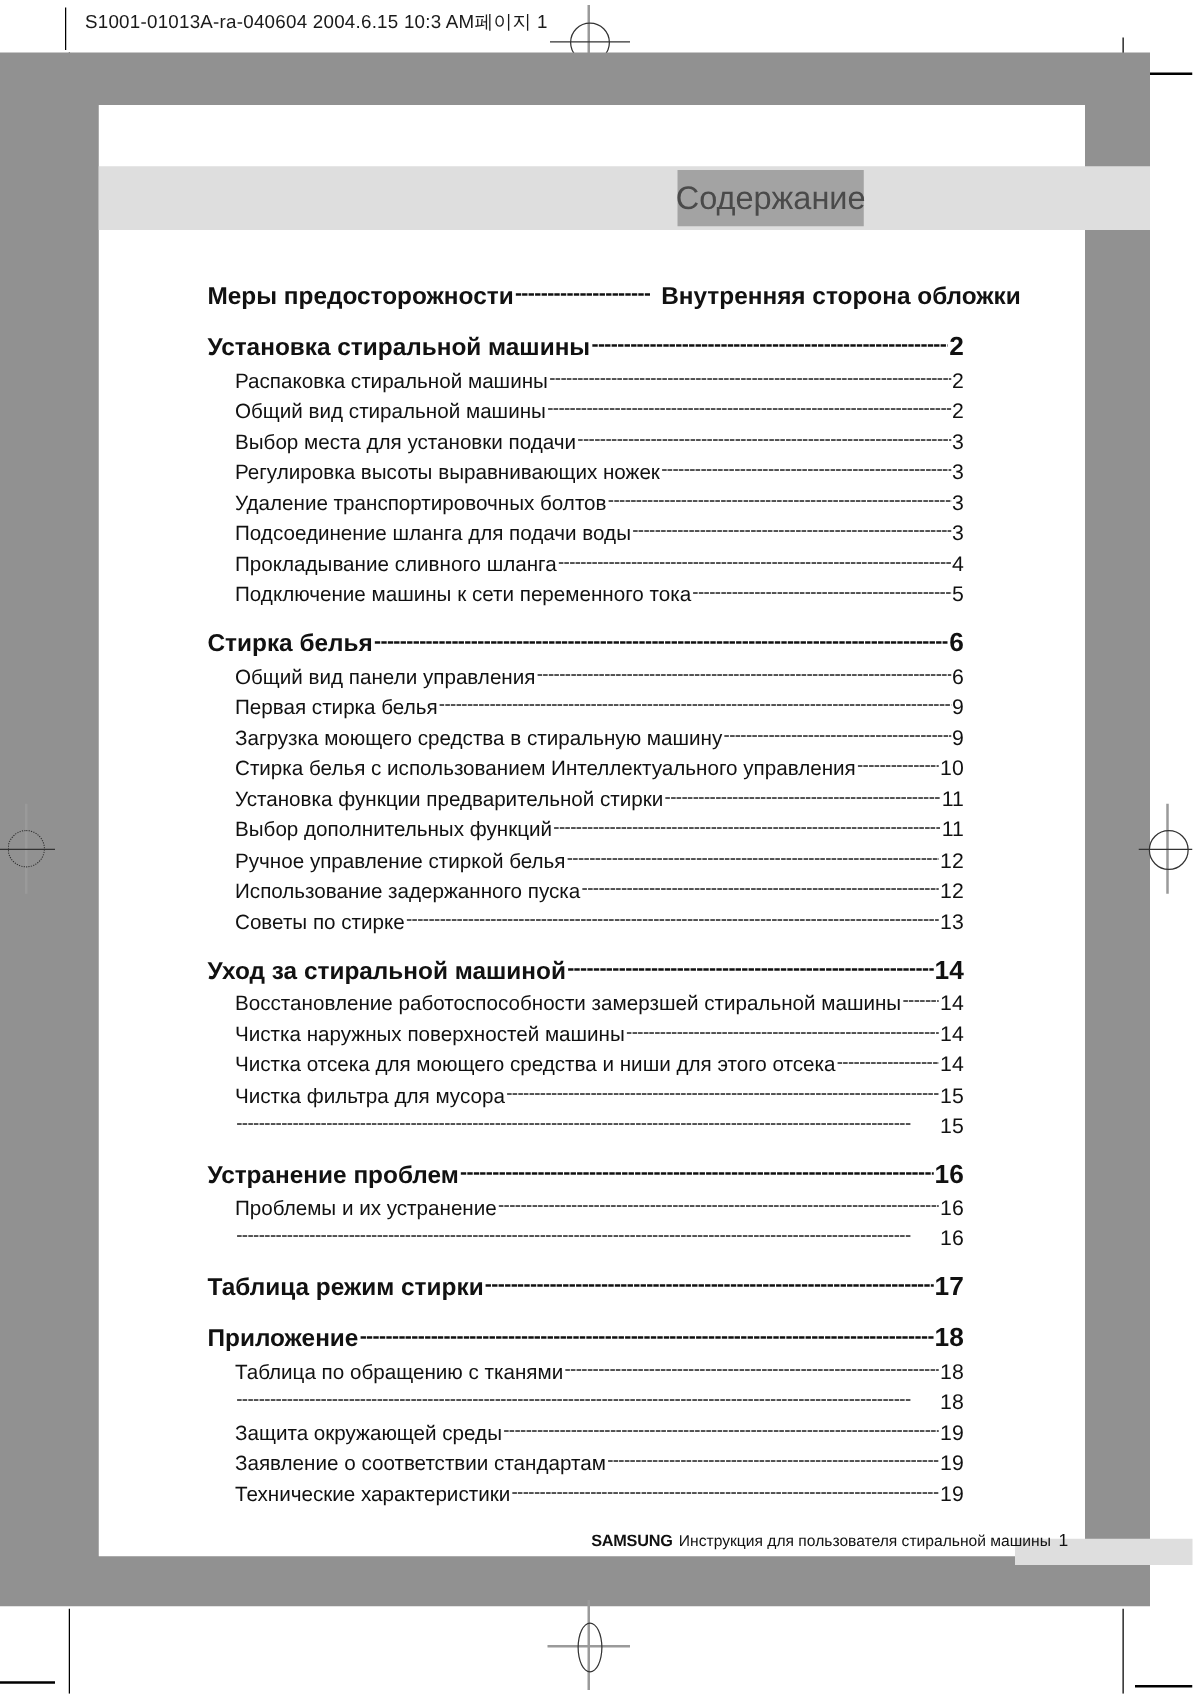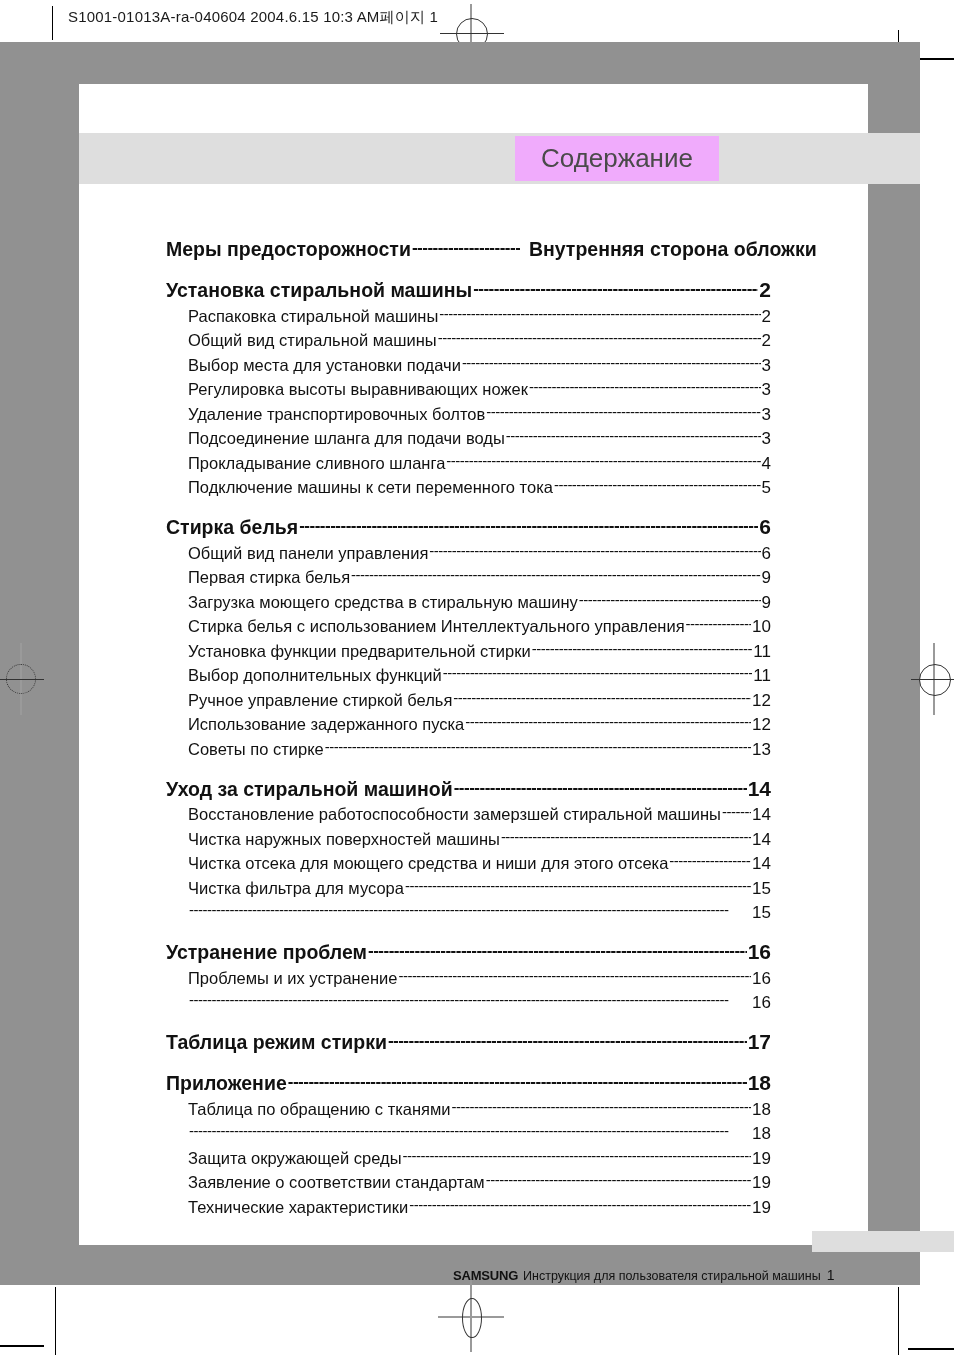--- a/index.html
+++ b/index.html
@@ -85,25 +85,25 @@
   .header-band {
     position: absolute;
     left: 0px;
     top: 49px;        
     width: 841px;     
     height: 51px;
     background: #dedede;
   }
   .title-box {
     position: absolute;
-    left: 436px;
+    left: 463px;
     top: 52px;
-    width: 204px;
+    width: 149px;
     height: 45px;
-    background: #f0abfc;
+    background: #a3a3a3;
     display: flex;
     align-items: center;
     justify-content: center;
   }
   .title-box .title-text {
     font-size: 26px;
     color: #4a4a4a;
     letter-spacing: 0px;
     white-space: nowrap;
   }
@@ -159,39 +159,38 @@
 
   
   .lvl2 {
     font-size: 16.5px;
     font-weight: normal;
     margin-left: 22px;
     margin-top: 4.5px;
   }
   .lvl2 .toc-leader::after { font-size: 15px; position: relative; top: -3px; }
   .lvl2 .toc-page { font-size: 17px; }
-  .group-first { margin-top: 12px; }
+  .group-first { margin-top: 0px; }
 
   
   .footer-bar {
     position: absolute;
     left: 733px;   
     top: 1147px;   
     width: 187px;
     height: 21px;
     background: #dedede;
   }
   .footer {
     position: absolute;
-    left: 374px;
+    left: 394px;
     top: 1140px;
     white-space: nowrap;
     font-size: 12.5px;
     color: #111;
-    margin-top: 43px;
   }
   .footer .brand {
     font-weight: bold;
     font-size: 13px;
     letter-spacing: -0.2px;
   }
   .footer .ftxt { padding-left: 5px; }
   .footer .fpage { padding-left: 6px; font-size: 14px; }
 </style>
 </head>

